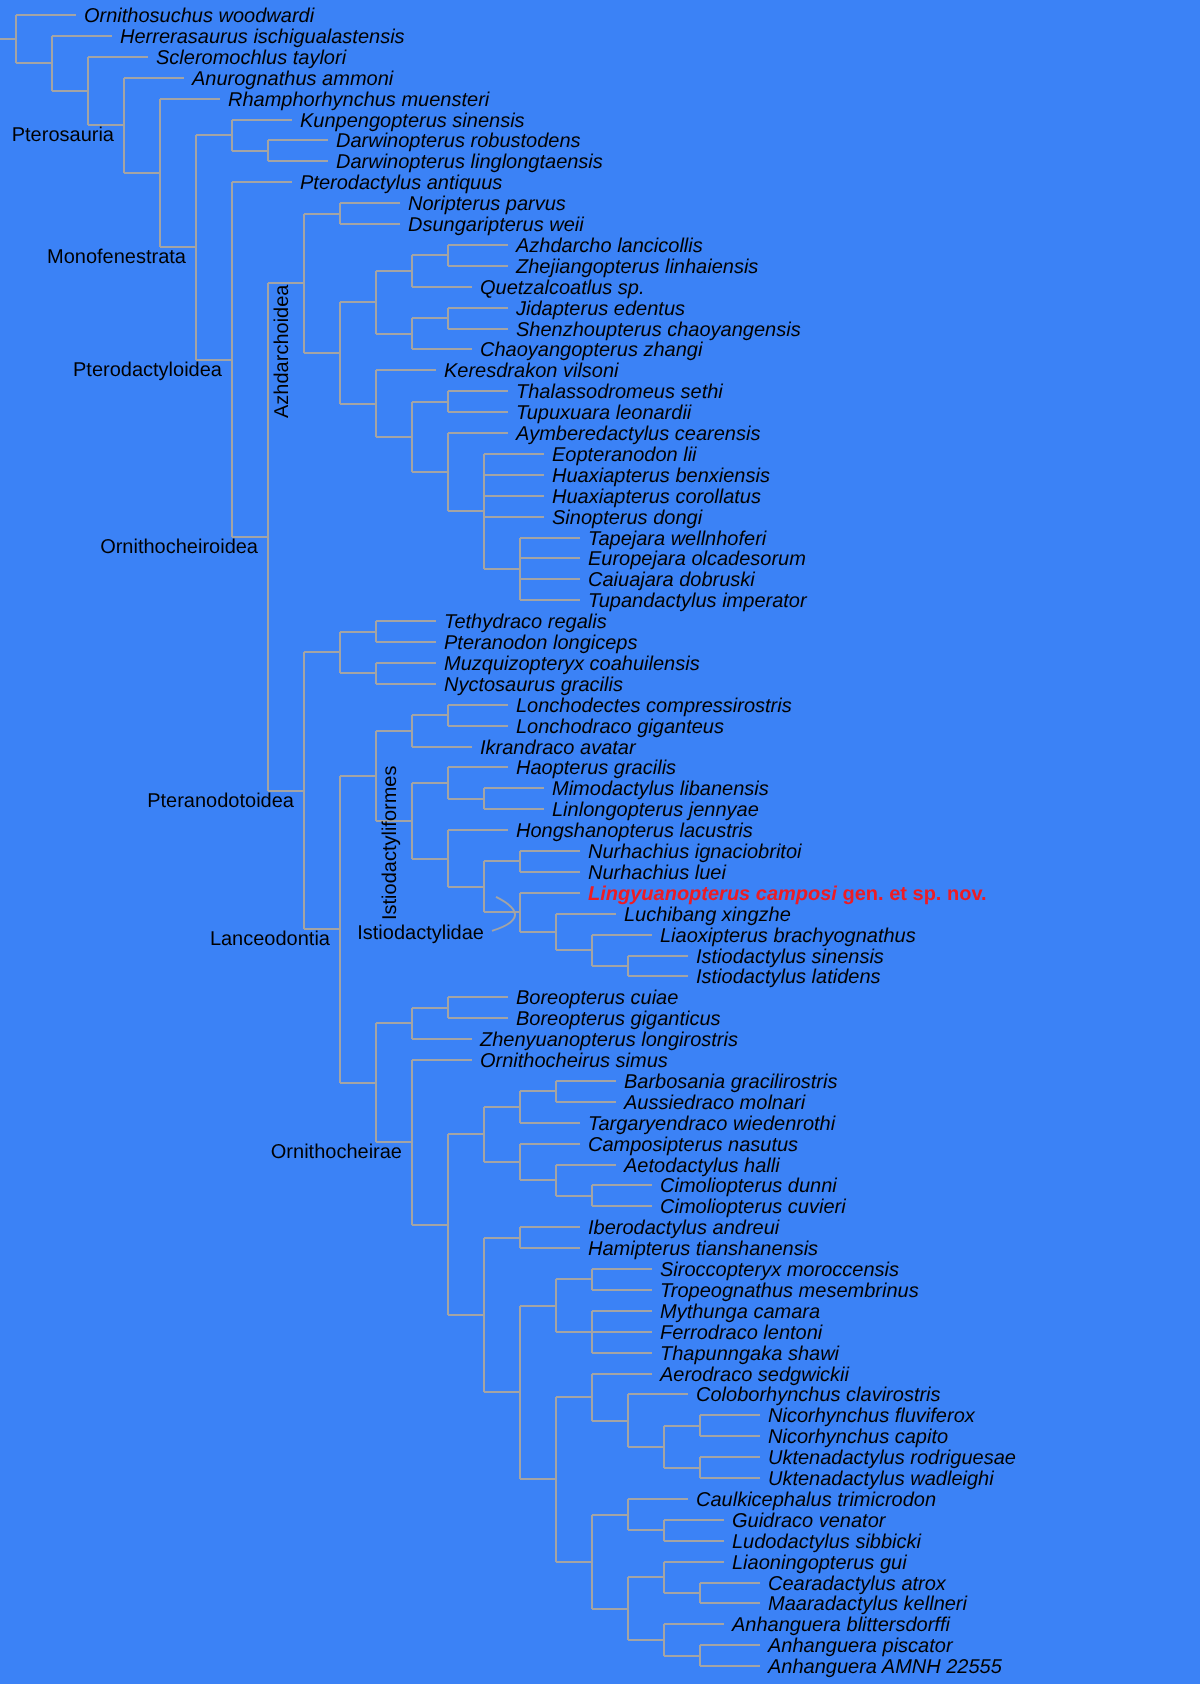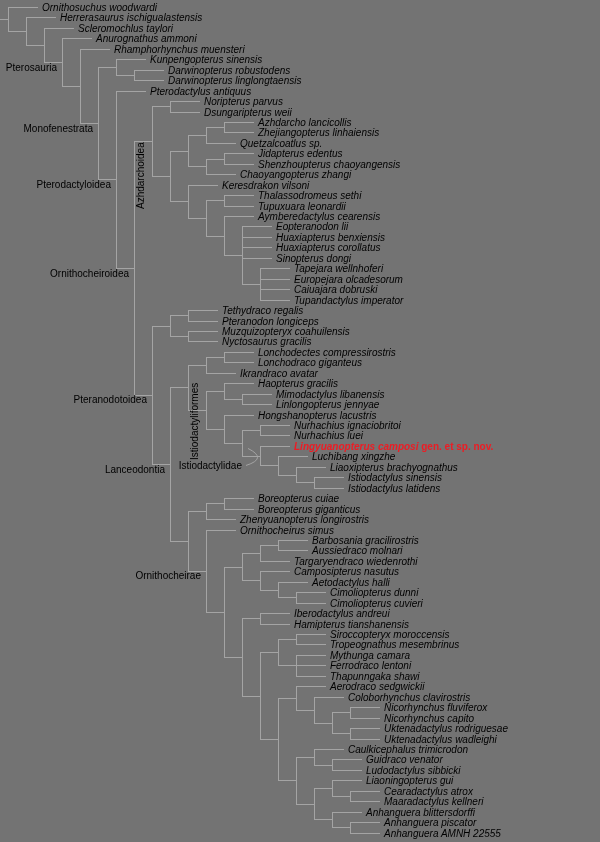--- a/index.html
+++ b/index.html
@@ -7,21 +7,21 @@
     padding: 0;
     background: #ffffff;
     width: 600px;
     height: 842px;
     font-family: "Liberation Sans", sans-serif;
   }
   .figure-wrap {
     position: relative;
     width: 600px;
     height: 842px;
-    background: #737373;
+    background: #3b82f6;
     overflow: hidden;
   }
   svg text {
     font-family: "Liberation Sans", sans-serif;
   }
   .taxon {
     font-size: 10px;
     font-style: italic;
     fill: #000000;
   }

